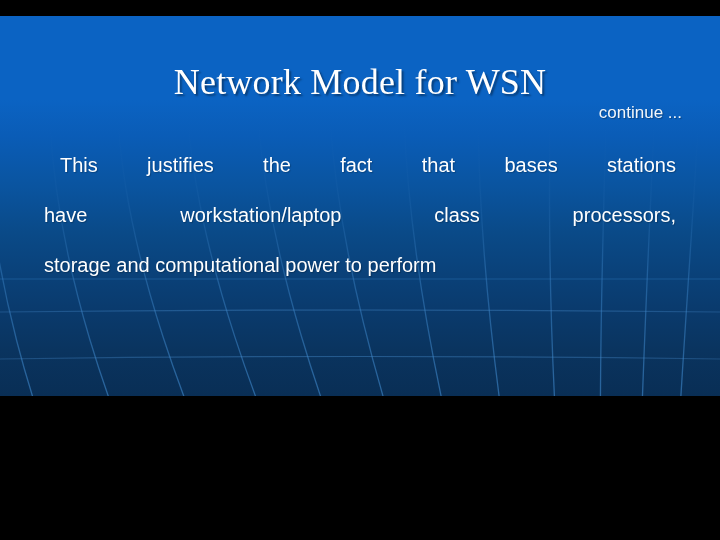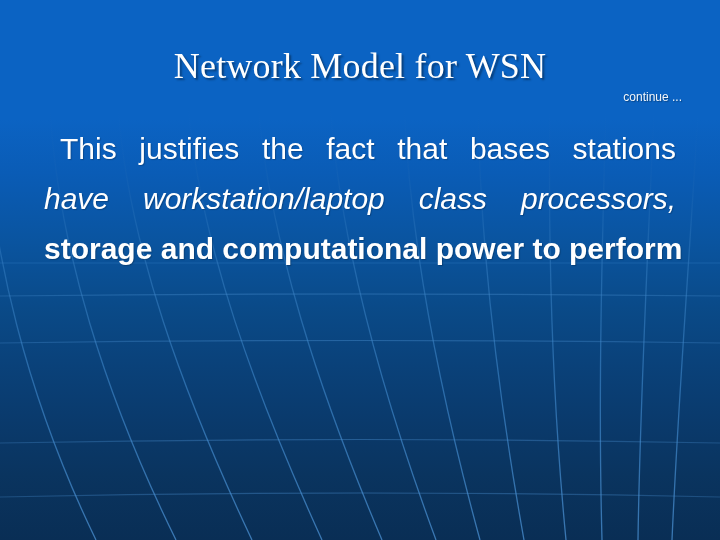--- a/index.html
+++ b/index.html
@@ -4,35 +4,36 @@
 <style>
   html, body {
     margin: 0;
     padding: 0;
     background: #000;
   }
 
   #slide {
     position: relative;
     width: 720px;
-    height: 540px;
+    height: 380px;
     overflow: hidden;
     font-family: "Liberation Sans", sans-serif;
     
     background:
       linear-gradient(180deg,
         #0b63c3 0%,
         #0b63c3 22%,
         #0a5cb6 32%,
         #0a549f 45%,
         #0a4a88 57%,
         #0a4179 68%,
         #0a3a6c 78%,
         #0a345f 88%,
         #092e55 100%);
+    margin-top: 16px;
   }
 
   
   #globe-lines {
     position: absolute;
     inset: 0;
     width: 720px;
     height: 540px;
     pointer-events: none;
   }
@@ -54,37 +55,37 @@
     letter-spacing: 0.2px;
     text-shadow: 2px 2px 2px rgba(0,0,0,0.38);
     white-space: nowrap;
   }
 
   #continue-label {
     position: absolute;
     right: 38px;
     top: 88px;
     font-family: "Liberation Sans", sans-serif;
-    font-size: 12px;
+    font-size: 17px;
     line-height: 18px;
     color: #f2f6fa;
     text-shadow: 1px 1px 1px rgba(0,0,0,0.30);
     white-space: nowrap;
   }
 
   
   #body-block {
     position: absolute;
     left: 44px;
     top: 124px;
     width: 632px;
   }
   .body-line {
     color: #ffffff;
-    font-size: 30px;
+    font-size: 20px;
     line-height: 50px;
     height: 50px;
     white-space: nowrap;
     text-shadow: 1px 1px 1px rgba(0,0,0,0.22);
     display: flex;
   }
   
   .body-line.justify {
     justify-content: space-between;
   }
@@ -94,21 +95,20 @@
   .body-line .w {
     display: inline-block;
   }
   .body-line.indent {
     padding-left: 16px;
     width: 616px;
   }
   
   .body-line.natural {
     justify-content: flex-end;
-    font-weight: bold;
   }
 </style>
 </head>
 <body>
 
 <div id="slide">
 
   <svg id="globe-lines" viewBox="0 0 720 540" preserveAspectRatio="none">
     <defs>
       <linearGradient id="meridFade" x1="0" y1="0" x2="0" y2="1">
@@ -158,21 +158,21 @@
 
   <div id="continue-label">continue ...</div>
 
   <div id="body-block">
 
     <div class="body-line justify indent">
       <span class="w" style="display:block;width:100%;text-align:justify;text-align-last:justify;">This justifies the fact that bases stations</span>
     </div>
 
     <div class="body-line justify">
-      <span class="w" style="display:block;width:100%;text-align:justify;text-align-last:justify;font-style:italic;">have workstation/laptop class processors,</span>
+      <span class="w" style="display:block;width:100%;text-align:justify;text-align-last:justify;">have workstation/laptop class processors,</span>
     </div>
 
 
     <div class="body-line natural">
       <span class="w" style="display:block;width:100%;">storage and computational power to perform</span>
     </div>
 
 
   </div>
 

